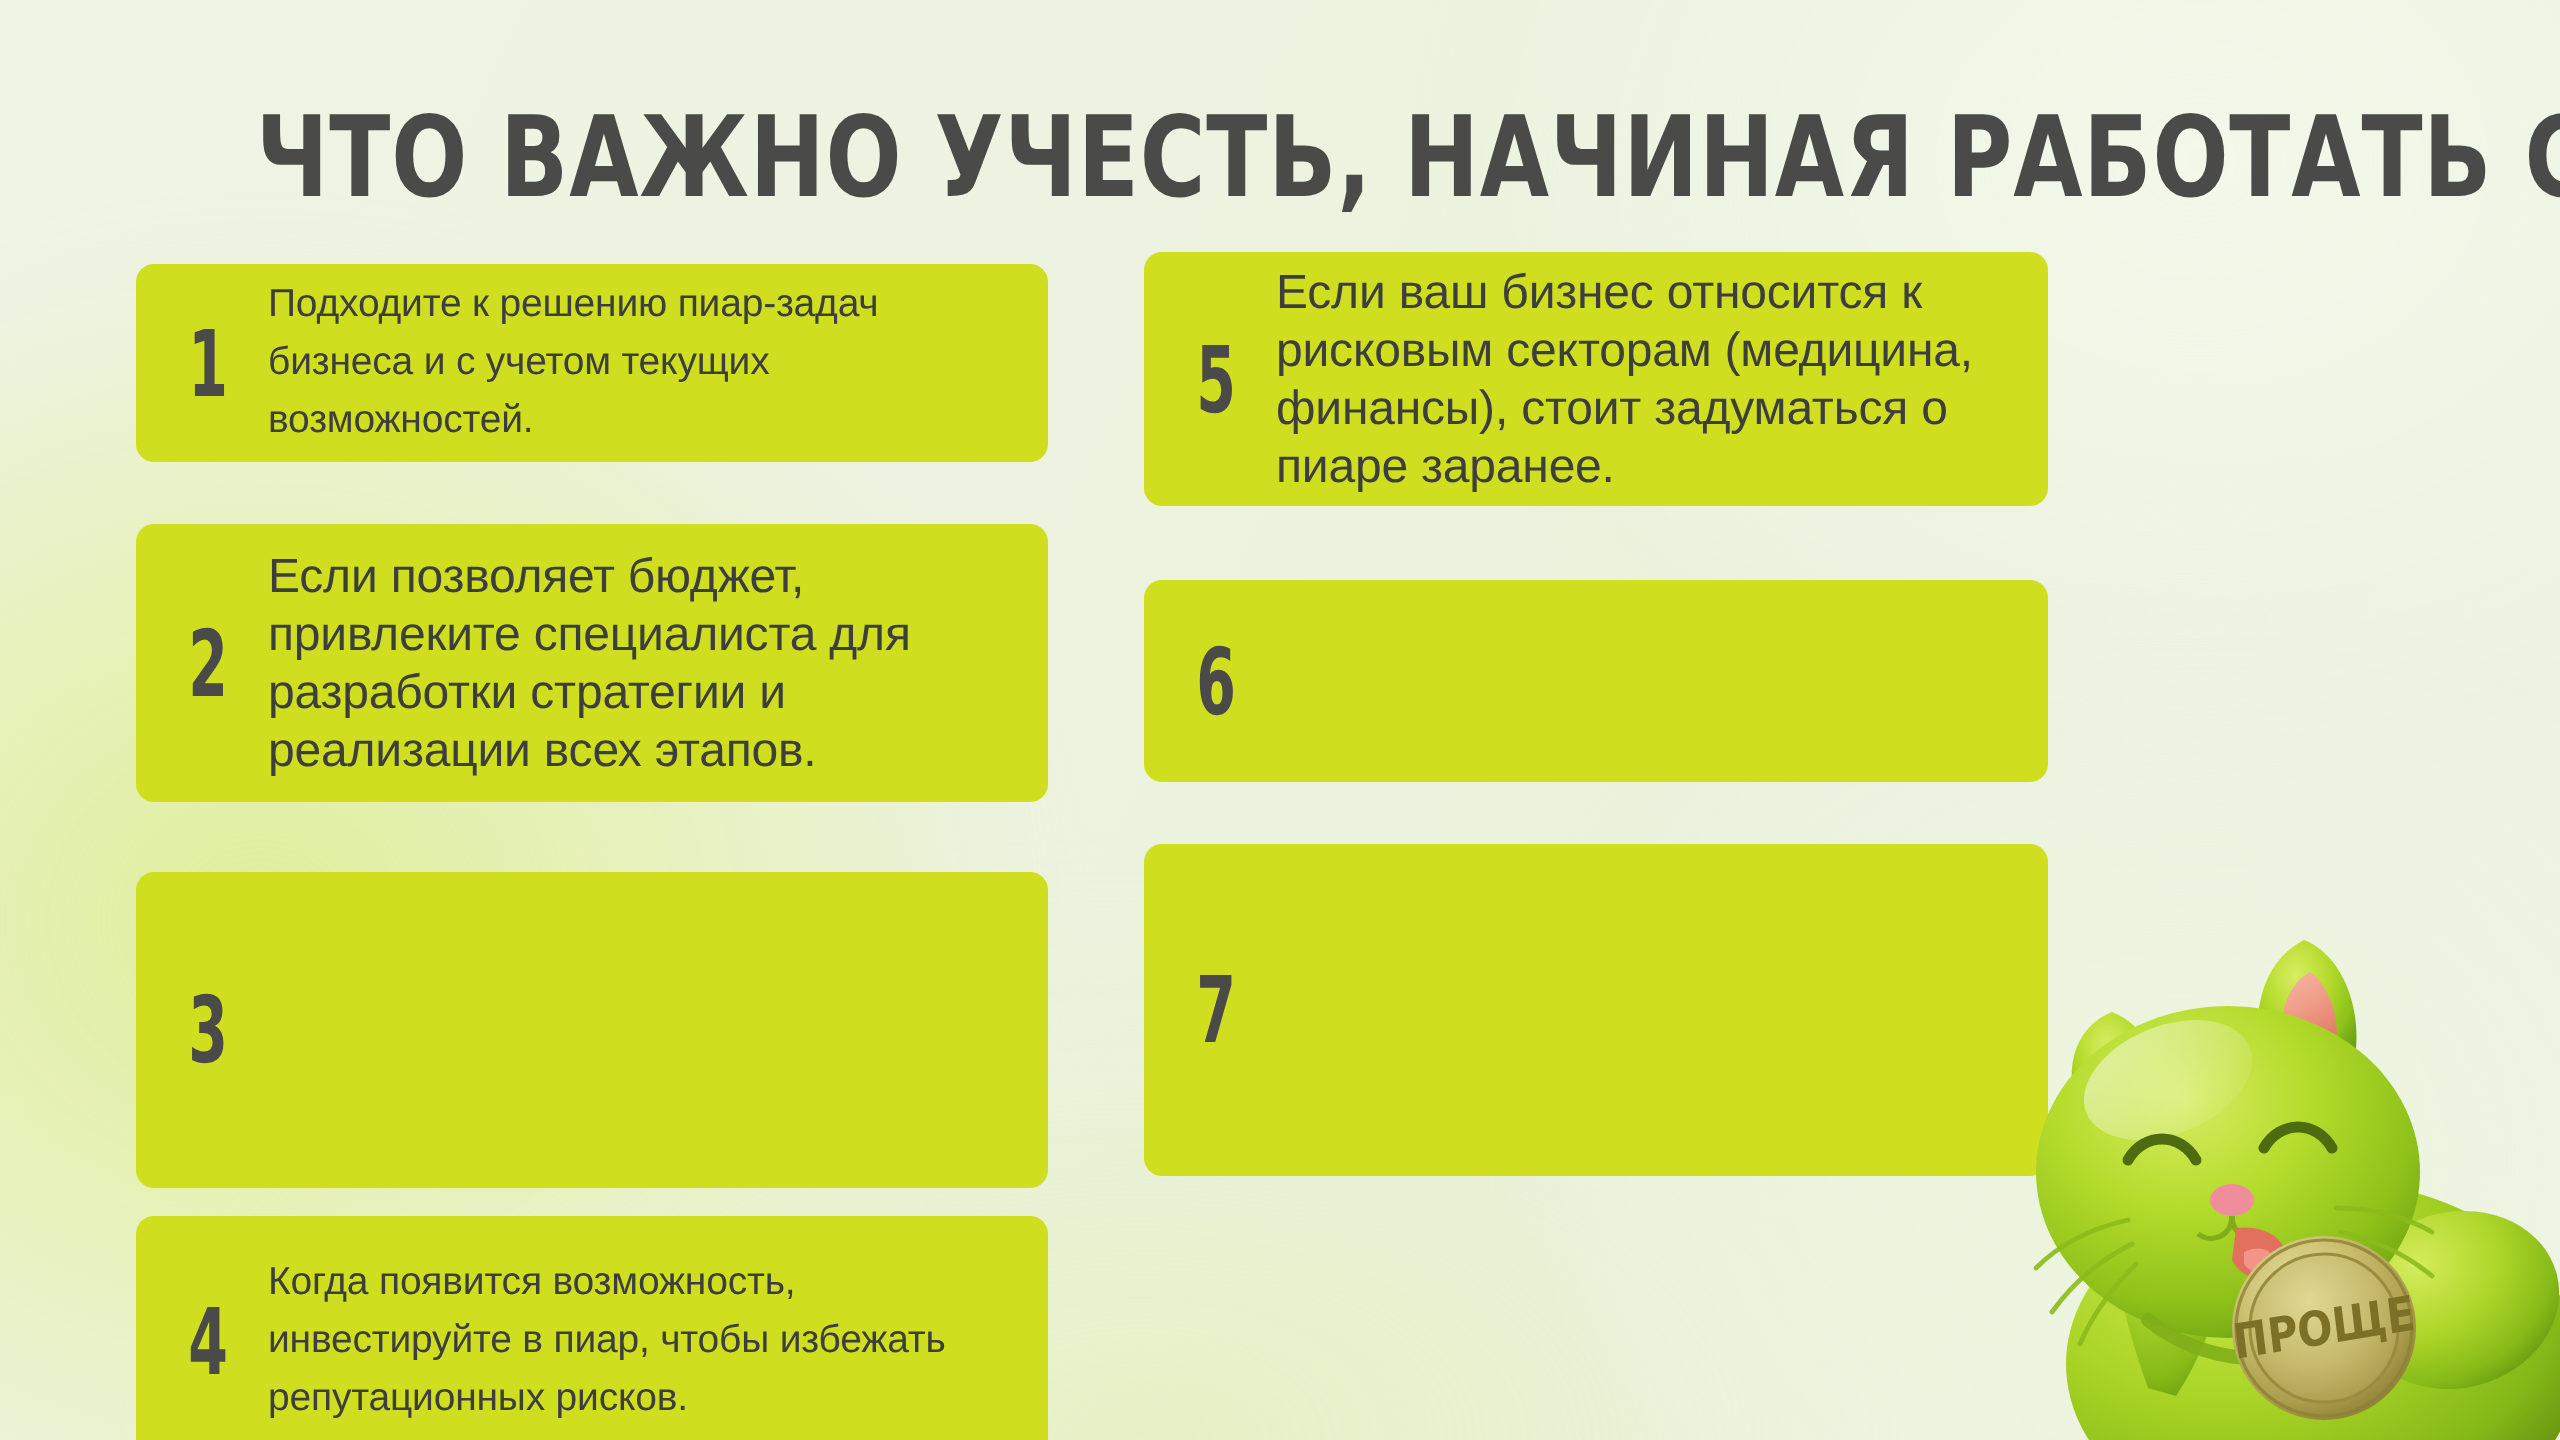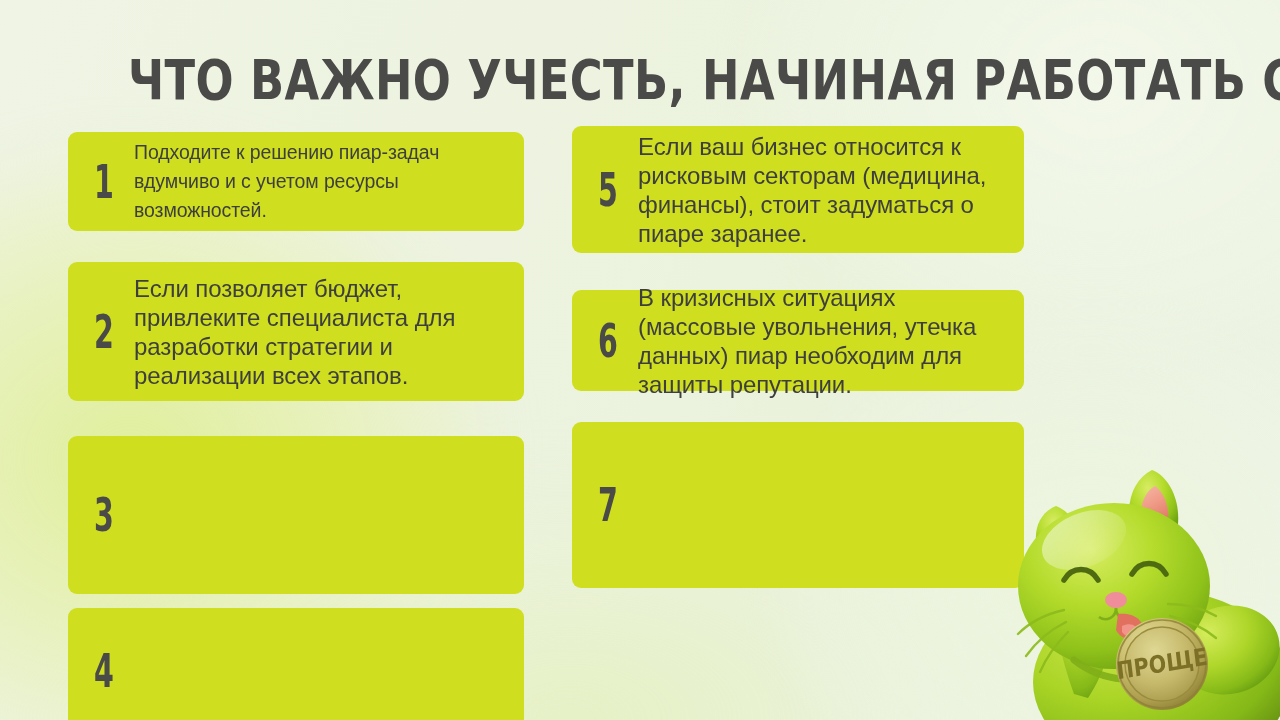--- a/index.html
+++ b/index.html
@@ -165,48 +165,48 @@
   <div class="bg-glow-bottom"></div>
   <div class="bg-glow-topright"></div>
   <div class="bg-glow-catside"></div>
 
   <h1 class="title">ЧТО ВАЖНО УЧЕСТЬ, НАЧИНАЯ РАБОТАТЬ С ПИАРОМ?</h1>
 
   <div class="col col-left">
 
     <div class="card" id="card-1">
       <div class="card-num">1</div>
-      <div class="card-text">Подходите к решению пиар-задач вдумчиво и с учетом ресурсы возможностей.</div>
+      <div class="card-text">Подходите к решению пиар-задач бизнеса и с учетом текущих возможностей.</div>
     </div>
 
     <div class="card" id="card-2">
       <div class="card-num">2</div>
       <div class="card-text">Если позволяет бюджет, привлеките специалиста для разработки стратегии и реализации всех этапов.</div>
     </div>
 
     <div class="card" id="card-3">
       <div class="card-num">3</div>
     </div>
 
     <div class="card" id="card-4">
       <div class="card-num">4</div>
+      <div class="card-text">Когда появится возможность, инвестируйте в пиар, чтобы избежать репутационных рисков.</div>
     </div>
 
   </div>
 
   <div class="col col-right">
 
     <div class="card" id="card-5">
       <div class="card-num">5</div>
       <div class="card-text">Если ваш бизнес относится к рисковым секторам (медицина, финансы), стоит задуматься о пиаре заранее.</div>
     </div>
 
     <div class="card" id="card-6">
       <div class="card-num">6</div>
-      <div class="card-text">В кризисных ситуациях (массовые увольнения, утечка данных) пиар необходим для защиты репутации.</div>
     </div>
 
     <div class="card" id="card-7">
       <div class="card-num">7</div>
     </div>
 
   </div>
 
   <div class="cat-wrap">
     <svg viewBox="0 0 330 320" xmlns="http://www.w3.org/2000/svg">

